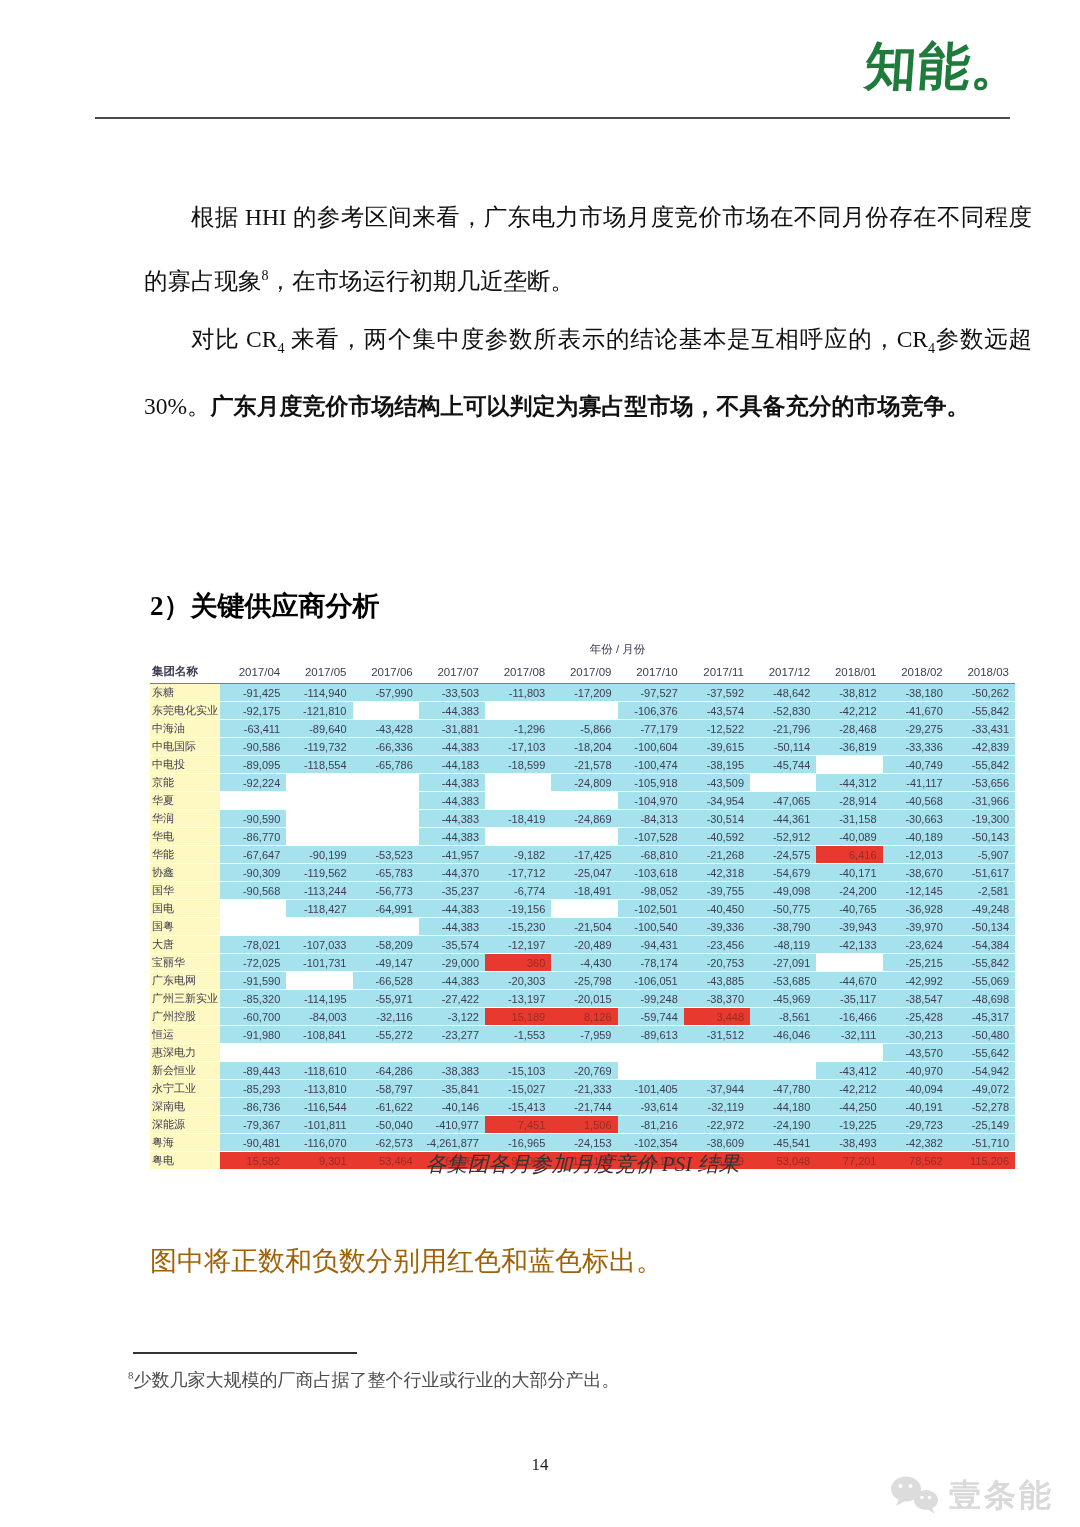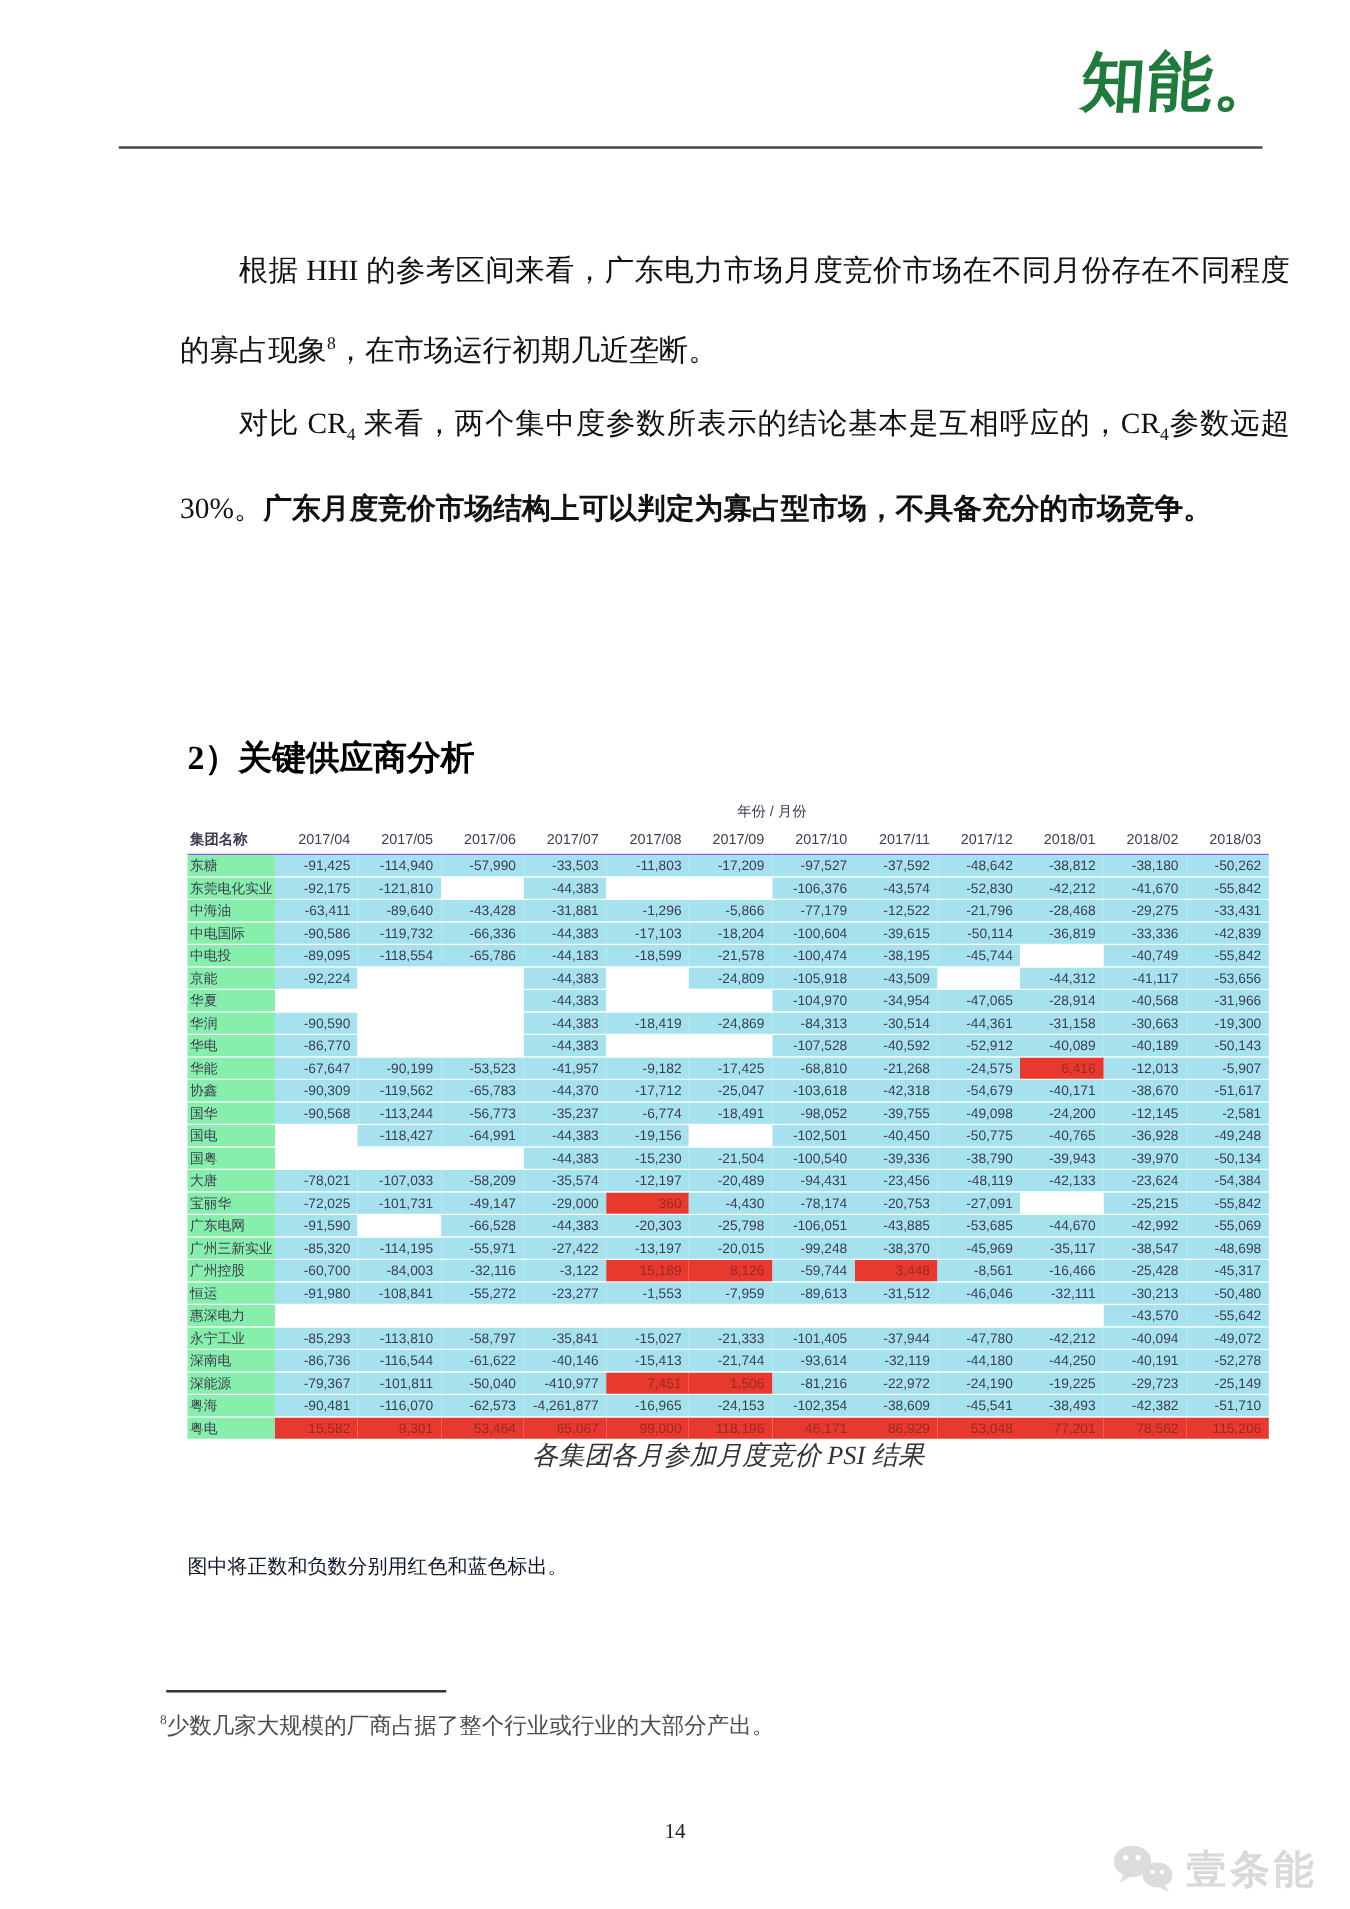--- a/index.html
+++ b/index.html
@@ -57,33 +57,33 @@
     padding:2px 6px 4px 0;
     border-bottom:1px solid #8b5cf6;
     font-size:11.5px;color:#3d3d52;white-space:nowrap;
   }
   table.psi th.name{font-weight:bold;text-align:left;padding-left:2px;}
   table.psi td{
     text-align:right;padding:1px 6px 1px 0;height:13px;
     border-bottom:1px solid #ffffff;white-space:nowrap;
   }
   table.psi td.name{
-    text-align:left;background:#86efac;padding-left:2px;color:#3d3d52;
+    text-align:left;background:#fef9c3;padding-left:2px;color:#3d3d52;
   }
   table.psi td.neg{background:#a5e2ed;}
   table.psi td.blank{background:#ffffff;}
   table.psi td.pos{background:#e8392f;color:#9b2a22;text-align:right;}
   
   .caption{
     position:absolute;top:1150px;left:150px;width:865px;
     text-align:center;font-style:italic;font-size:21px;color:#333;
   }
   .note{
     position:absolute;top:1243px;left:150px;
-    font-size:16px;color:#0f172a;
+    font-size:27px;color:#a16207;
   }
   
   .footnote-rule{
     position:absolute;top:1352px;left:133px;width:224px;height:0;
     border-top:2px solid #333;
   }
   .footnote{
     position:absolute;top:1368px;left:128px;
     font-size:18px;color:#4d4d4d;
   }
@@ -449,20 +449,35 @@
           <td class="blank"></td>
           <td class="blank"></td>
           <td class="blank"></td>
           <td class="blank"></td>
           <td class="blank"></td>
           <td class="blank"></td>
           <td class="neg">-43,570</td>
           <td class="neg">-55,642</td>
         </tr>
         <tr>
+          <td class="name">新会恒业</td>
+          <td class="neg">-89,443</td>
+          <td class="neg">-118,610</td>
+          <td class="neg">-64,286</td>
+          <td class="neg">-38,383</td>
+          <td class="neg">-15,103</td>
+          <td class="neg">-20,769</td>
+          <td class="blank"></td>
+          <td class="blank"></td>
+          <td class="blank"></td>
+          <td class="neg">-43,412</td>
+          <td class="neg">-40,970</td>
+          <td class="neg">-54,942</td>
+        </tr>
+        <tr>
           <td class="name">永宁工业</td>
           <td class="neg">-85,293</td>
           <td class="neg">-113,810</td>
           <td class="neg">-58,797</td>
           <td class="neg">-35,841</td>
           <td class="neg">-15,027</td>
           <td class="neg">-21,333</td>
           <td class="neg">-101,405</td>
           <td class="neg">-37,944</td>
           <td class="neg">-47,780</td>

